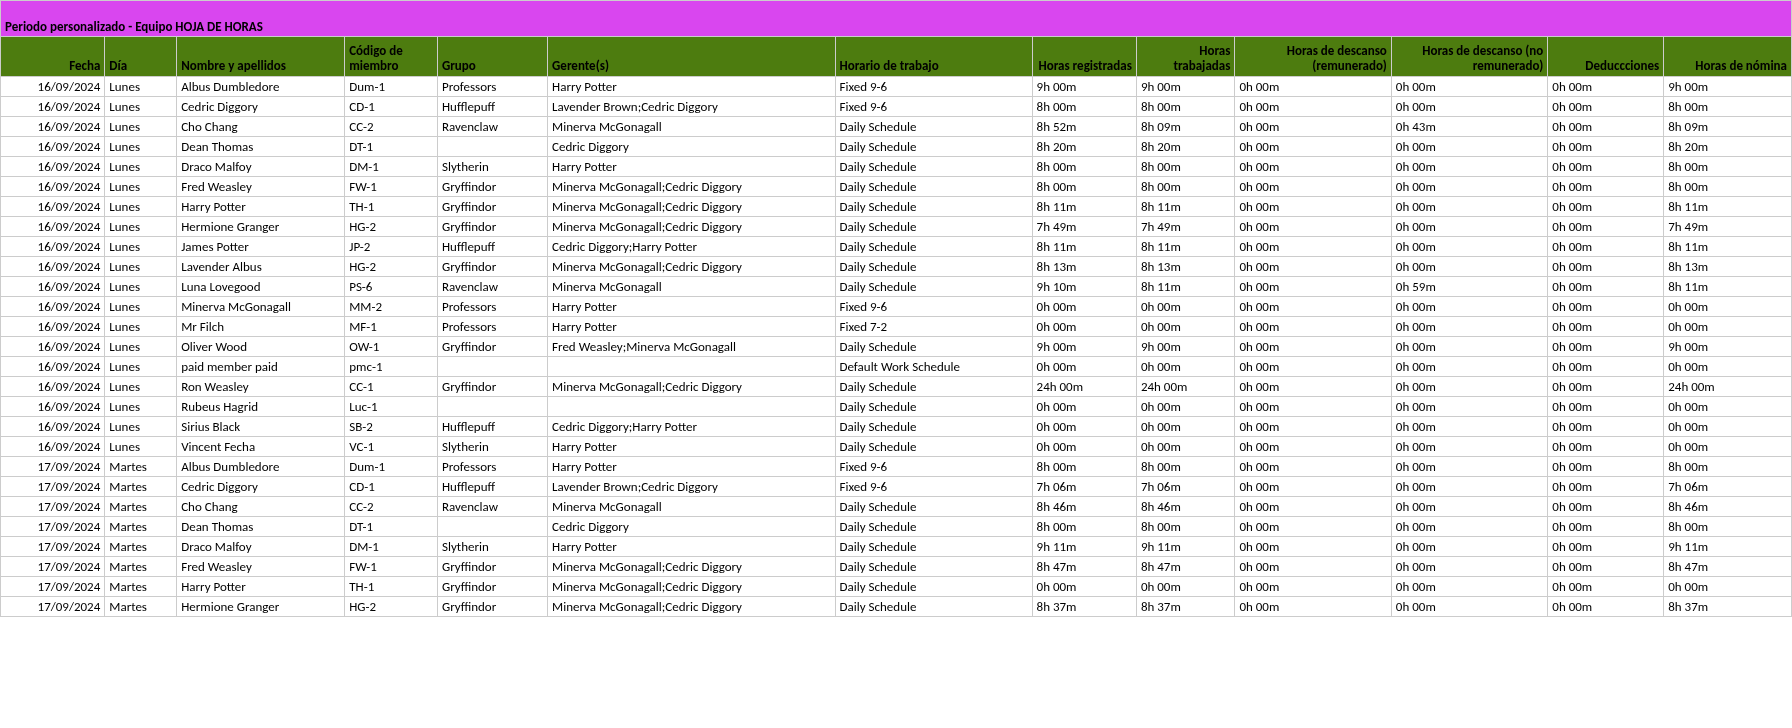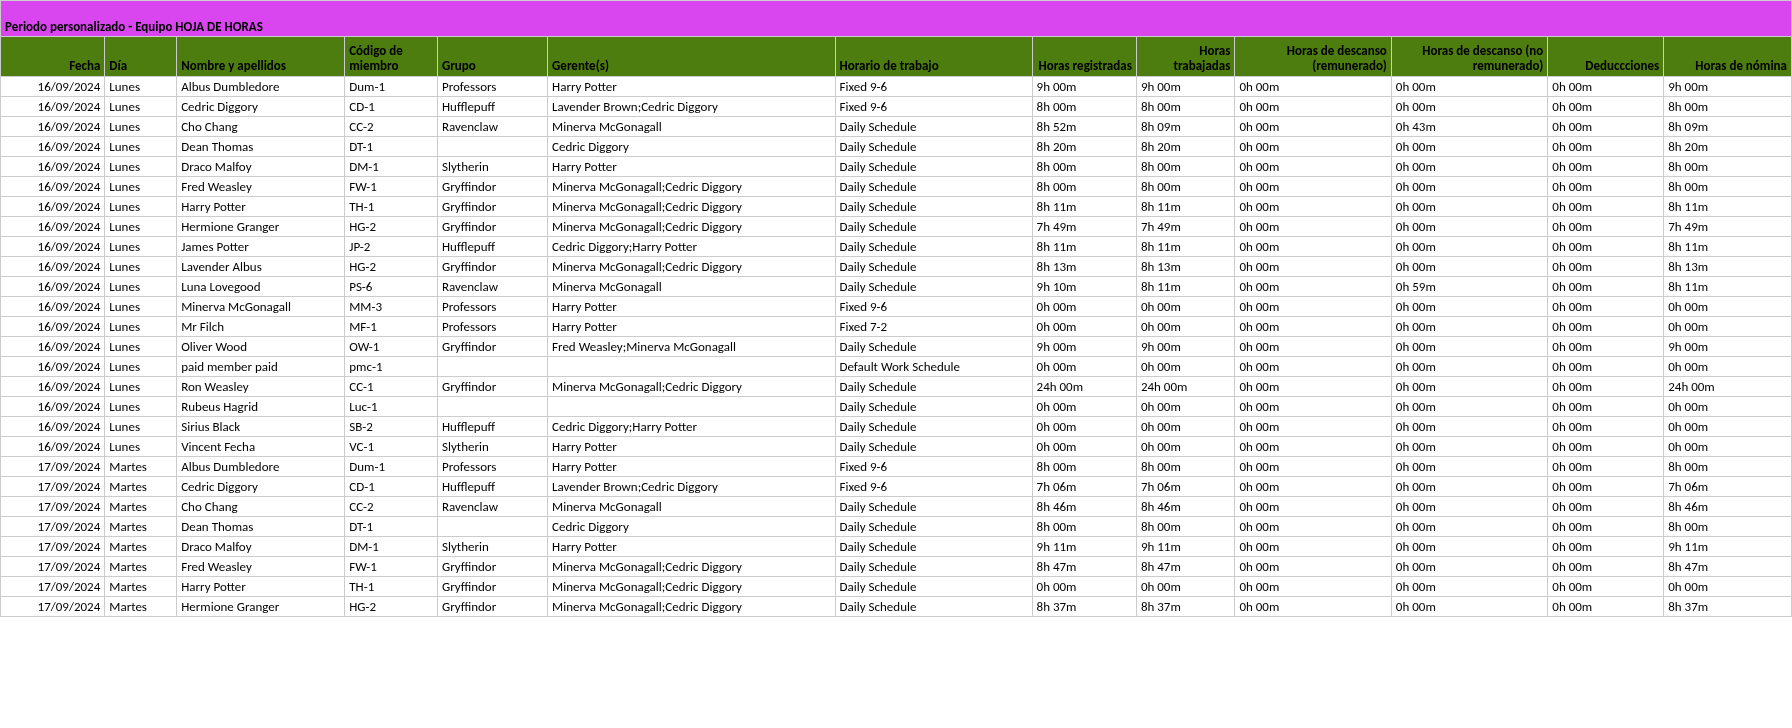--- a/index.html
+++ b/index.html
@@ -261,21 +261,21 @@
         <td class="left">8h 11m</td>
         <td class="left">0h 00m</td>
         <td class="left">0h 59m</td>
         <td class="left">0h 00m</td>
         <td class="left">8h 11m</td>
       </tr>
       <tr>
         <td class="right">16/09/2024</td>
         <td class="left">Lunes</td>
         <td class="left">Minerva McGonagall</td>
-        <td class="left">MM-3</td>
+        <td class="left">MM-2</td>
         <td class="left">Professors</td>
         <td class="left">Harry Potter</td>
         <td class="left">Fixed 9-6</td>
         <td class="left">0h 00m</td>
         <td class="left">0h 00m</td>
         <td class="left">0h 00m</td>
         <td class="left">0h 00m</td>
         <td class="left">0h 00m</td>
         <td class="left">0h 00m</td>
       </tr>

